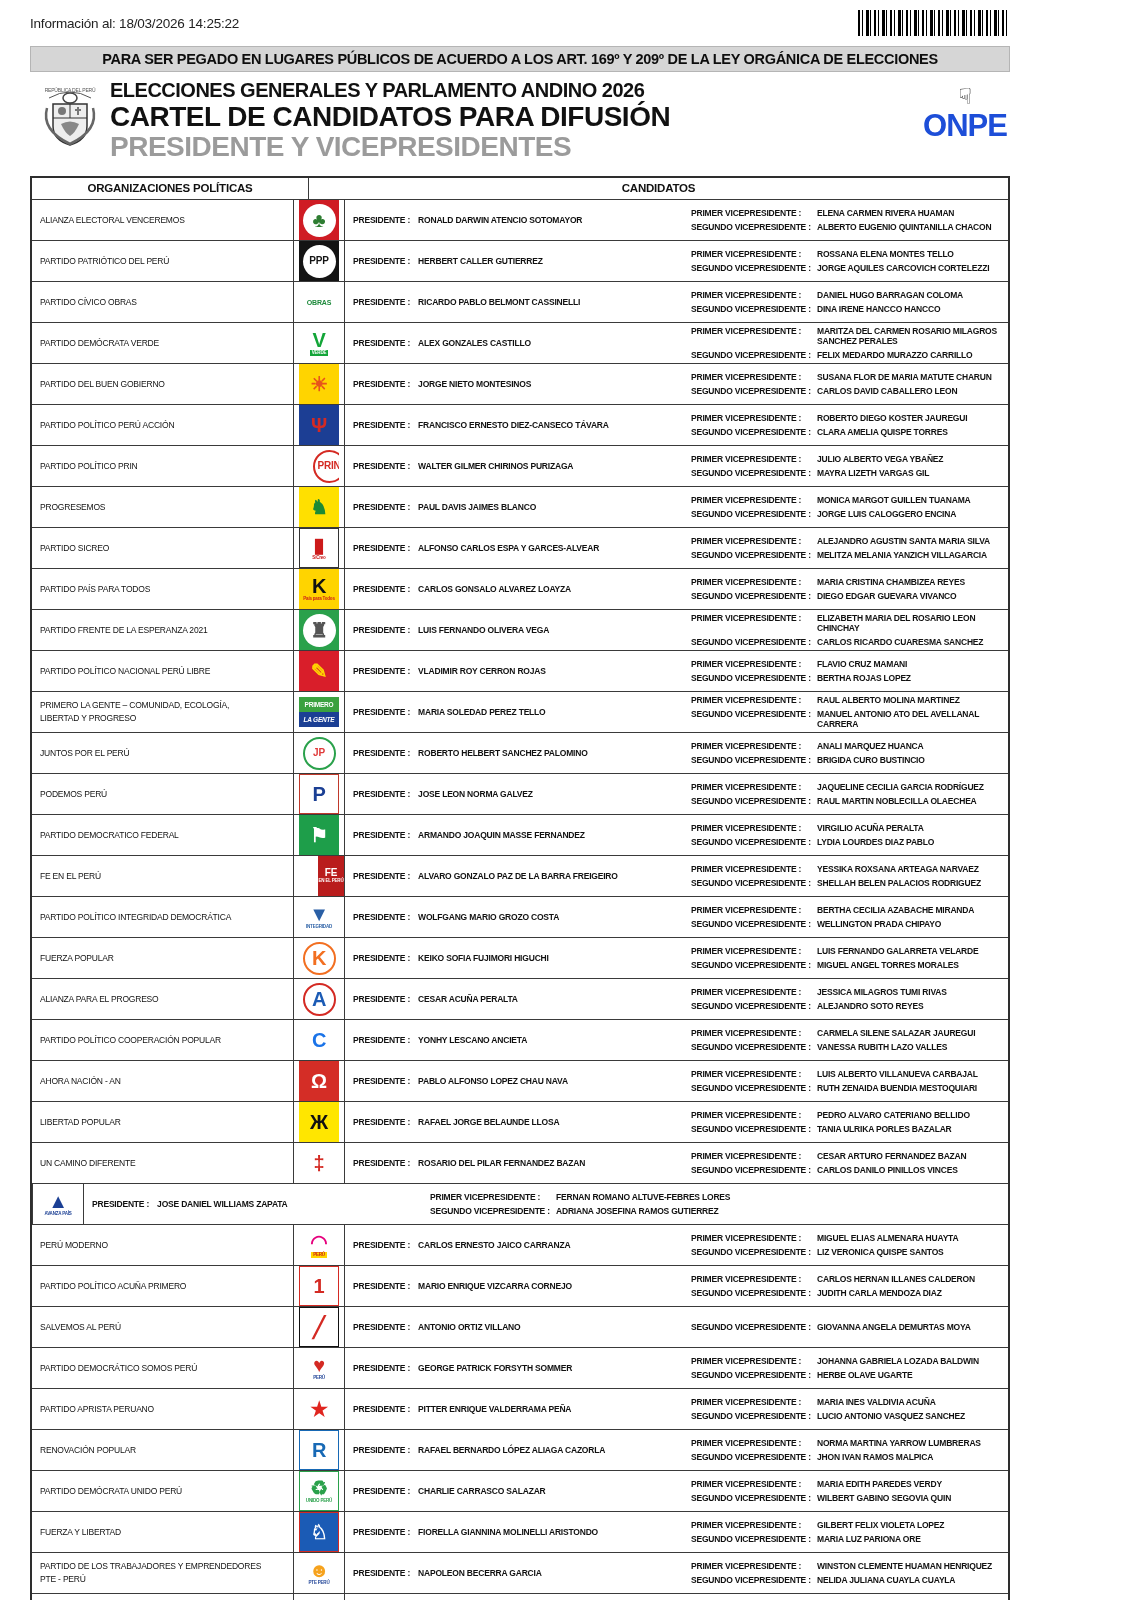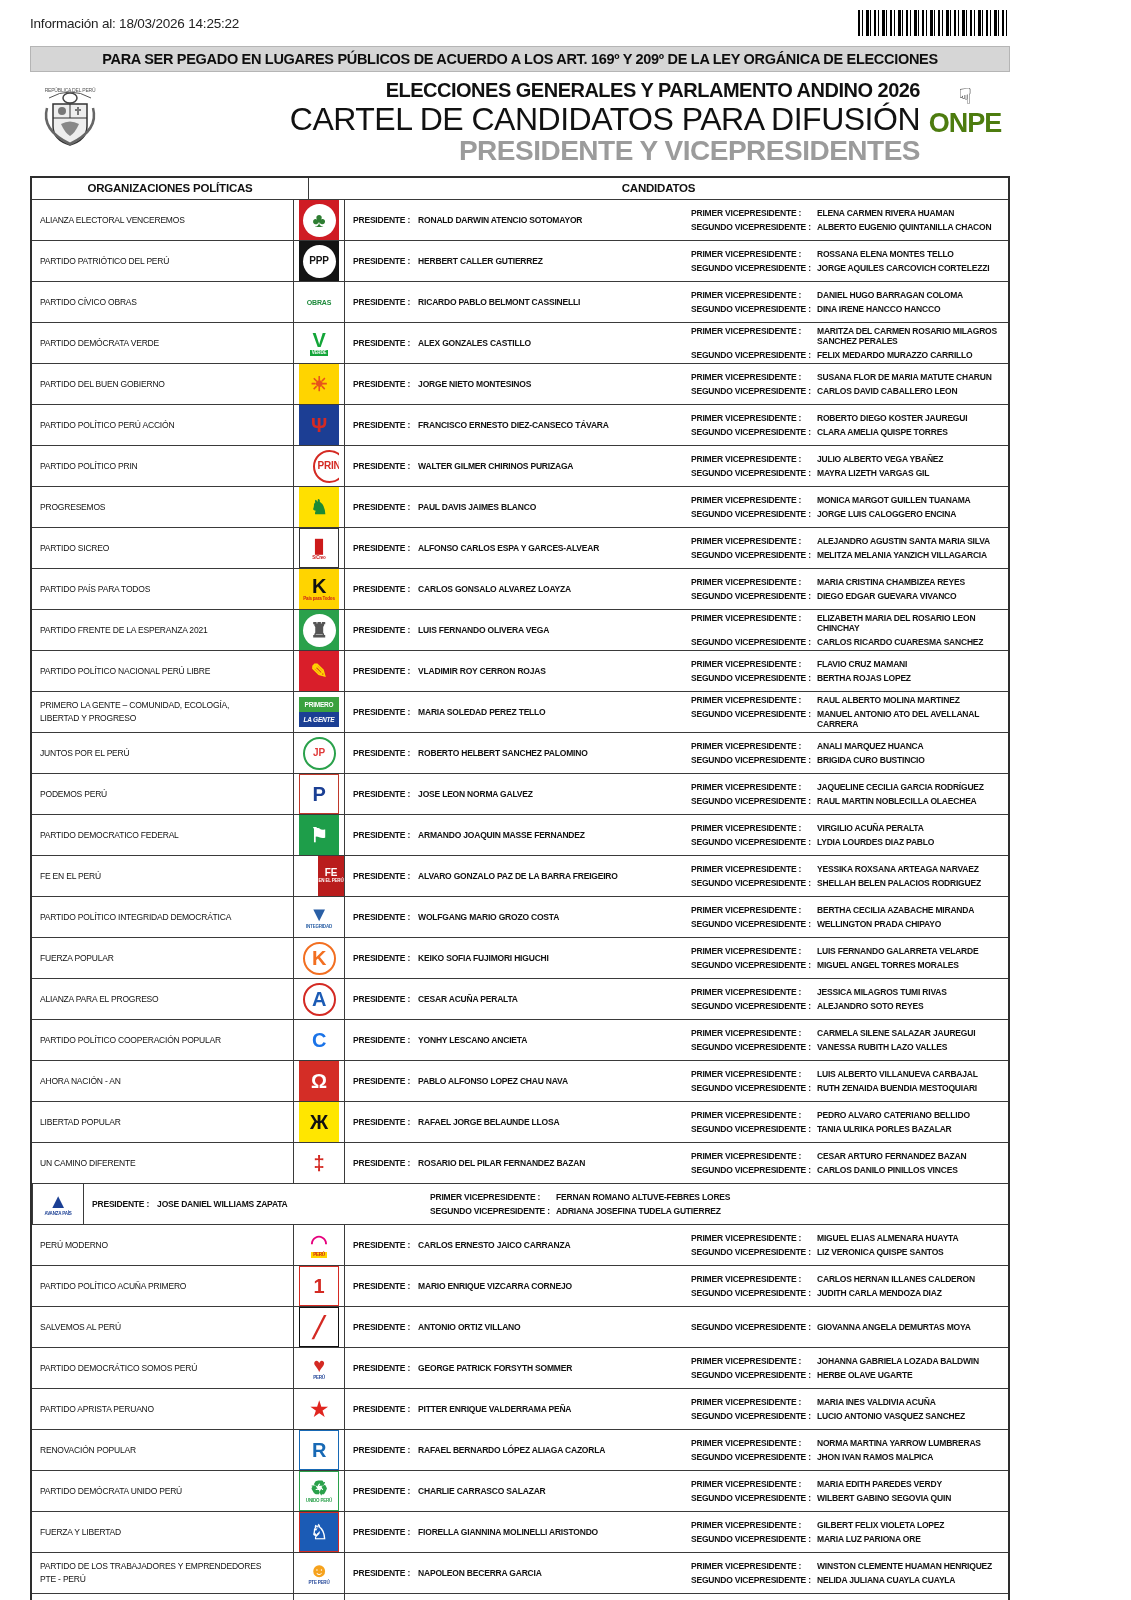--- a/index.html
+++ b/index.html
@@ -10,27 +10,27 @@
   .info-line{font-size:13.5px;color:#222;}
   .barcode{width:152px;height:26px;background:repeating-linear-gradient(90deg,
       #000 0 2px,#fff 2px 4px,#000 4px 5px,#fff 5px 8px,#000 8px 11px,#fff 11px 12px,
       #000 12px 13px,#fff 13px 16px);}
   
   .banner{margin:4px 30px 0 30px;background:#d6d6d6;border:1px solid #b5b5b5;
           text-align:center;font-weight:bold;font-size:14.5px;padding:4px 0;color:#0d0d0d;letter-spacing:-0.3px;}
   
   .masthead{display:flex;align-items:flex-start;margin:6px 30px 0 30px;height:96px;}
   .coat{width:80px;display:flex;flex-direction:column;align-items:center;padding-top:6px;}
-  .titles{flex:1;text-align:right;line-height:1.08;padding-top:2px;}
+  .titles{flex:1;text-align:left;line-height:1.08;padding-top:2px;}
   .t1{font-size:20px;font-weight:bold;letter-spacing:-0.5px;}
-  .t2{font-size:32px;font-weight:normal;letter-spacing:-0.5px;}
+  .t2{font-size:28px;font-weight:bold;letter-spacing:-0.5px;}
   .t3{font-size:28px;font-weight:bold;color:#9b9b9b;letter-spacing:-0.5px;}
   .onpe{width:90px;text-align:center;padding-top:8px;}
   .onpe-hand{font-size:22px;line-height:1;color:#1a1a1a;}
-  .onpe-word{font-size:27px;font-weight:bold;color:#4d7c0f;letter-spacing:-1px;}
+  .onpe-word{font-size:31px;font-weight:bold;color:#1d4ed8;letter-spacing:-1px;}
   
   .ptable{margin:2px 30px 0 30px;border:2px solid #2e2e2e;}
   .thead{display:flex;height:21px;font-weight:bold;font-size:11.5px;}
   .th-org{width:276px;border-right:1px solid #3a3a3a;text-align:center;line-height:21px;}
   .th-cand{flex:1;text-align:center;line-height:21px;}
   .row{display:flex;align-items:stretch;border-top:1px solid #3a3a3a;min-height:37px;}
   .cell-org{width:225px;display:flex;align-items:center;padding:2px 28px 2px 8px;
             font-size:8.5px;font-weight:normal;line-height:1.5;}
   .cell-logo{width:50px;border-left:1px solid #3a3a3a;border-right:1px solid #3a3a3a;
              display:flex;align-items:center;justify-content:center;}
@@ -727,21 +727,21 @@
         <span class="pres-label">PRESIDENTE :</span>
         <span class="pres-name">JOSE DANIEL WILLIAMS ZAPATA</span>
       </div>
       <div class="vices">
               <div class="vice-line">
                 <span class="vice-label">PRIMER VICEPRESIDENTE :</span>
                 <span class="vice-name">FERNAN ROMANO ALTUVE-FEBRES LORES</span>
               </div>
               <div class="vice-line">
                 <span class="vice-label">SEGUNDO VICEPRESIDENTE :</span>
-                <span class="vice-name">ADRIANA JOSEFINA TUDELA GUTIERREZ</span>
+                <span class="vice-name">ADRIANA JOSEFINA RAMOS GUTIERREZ</span>
               </div>
             </div>
     </div>
   </div>
 
   <div class="row">
     <div class="cell-org">PERÚ MODERNO</div>
     <div class="cell-logo">
       <div class="logo" style="background: rgb(255, 255, 255);">
               <span class="logo-glyph" style="color: rgb(230, 0, 126); font-size: 20px;">◠</span>

